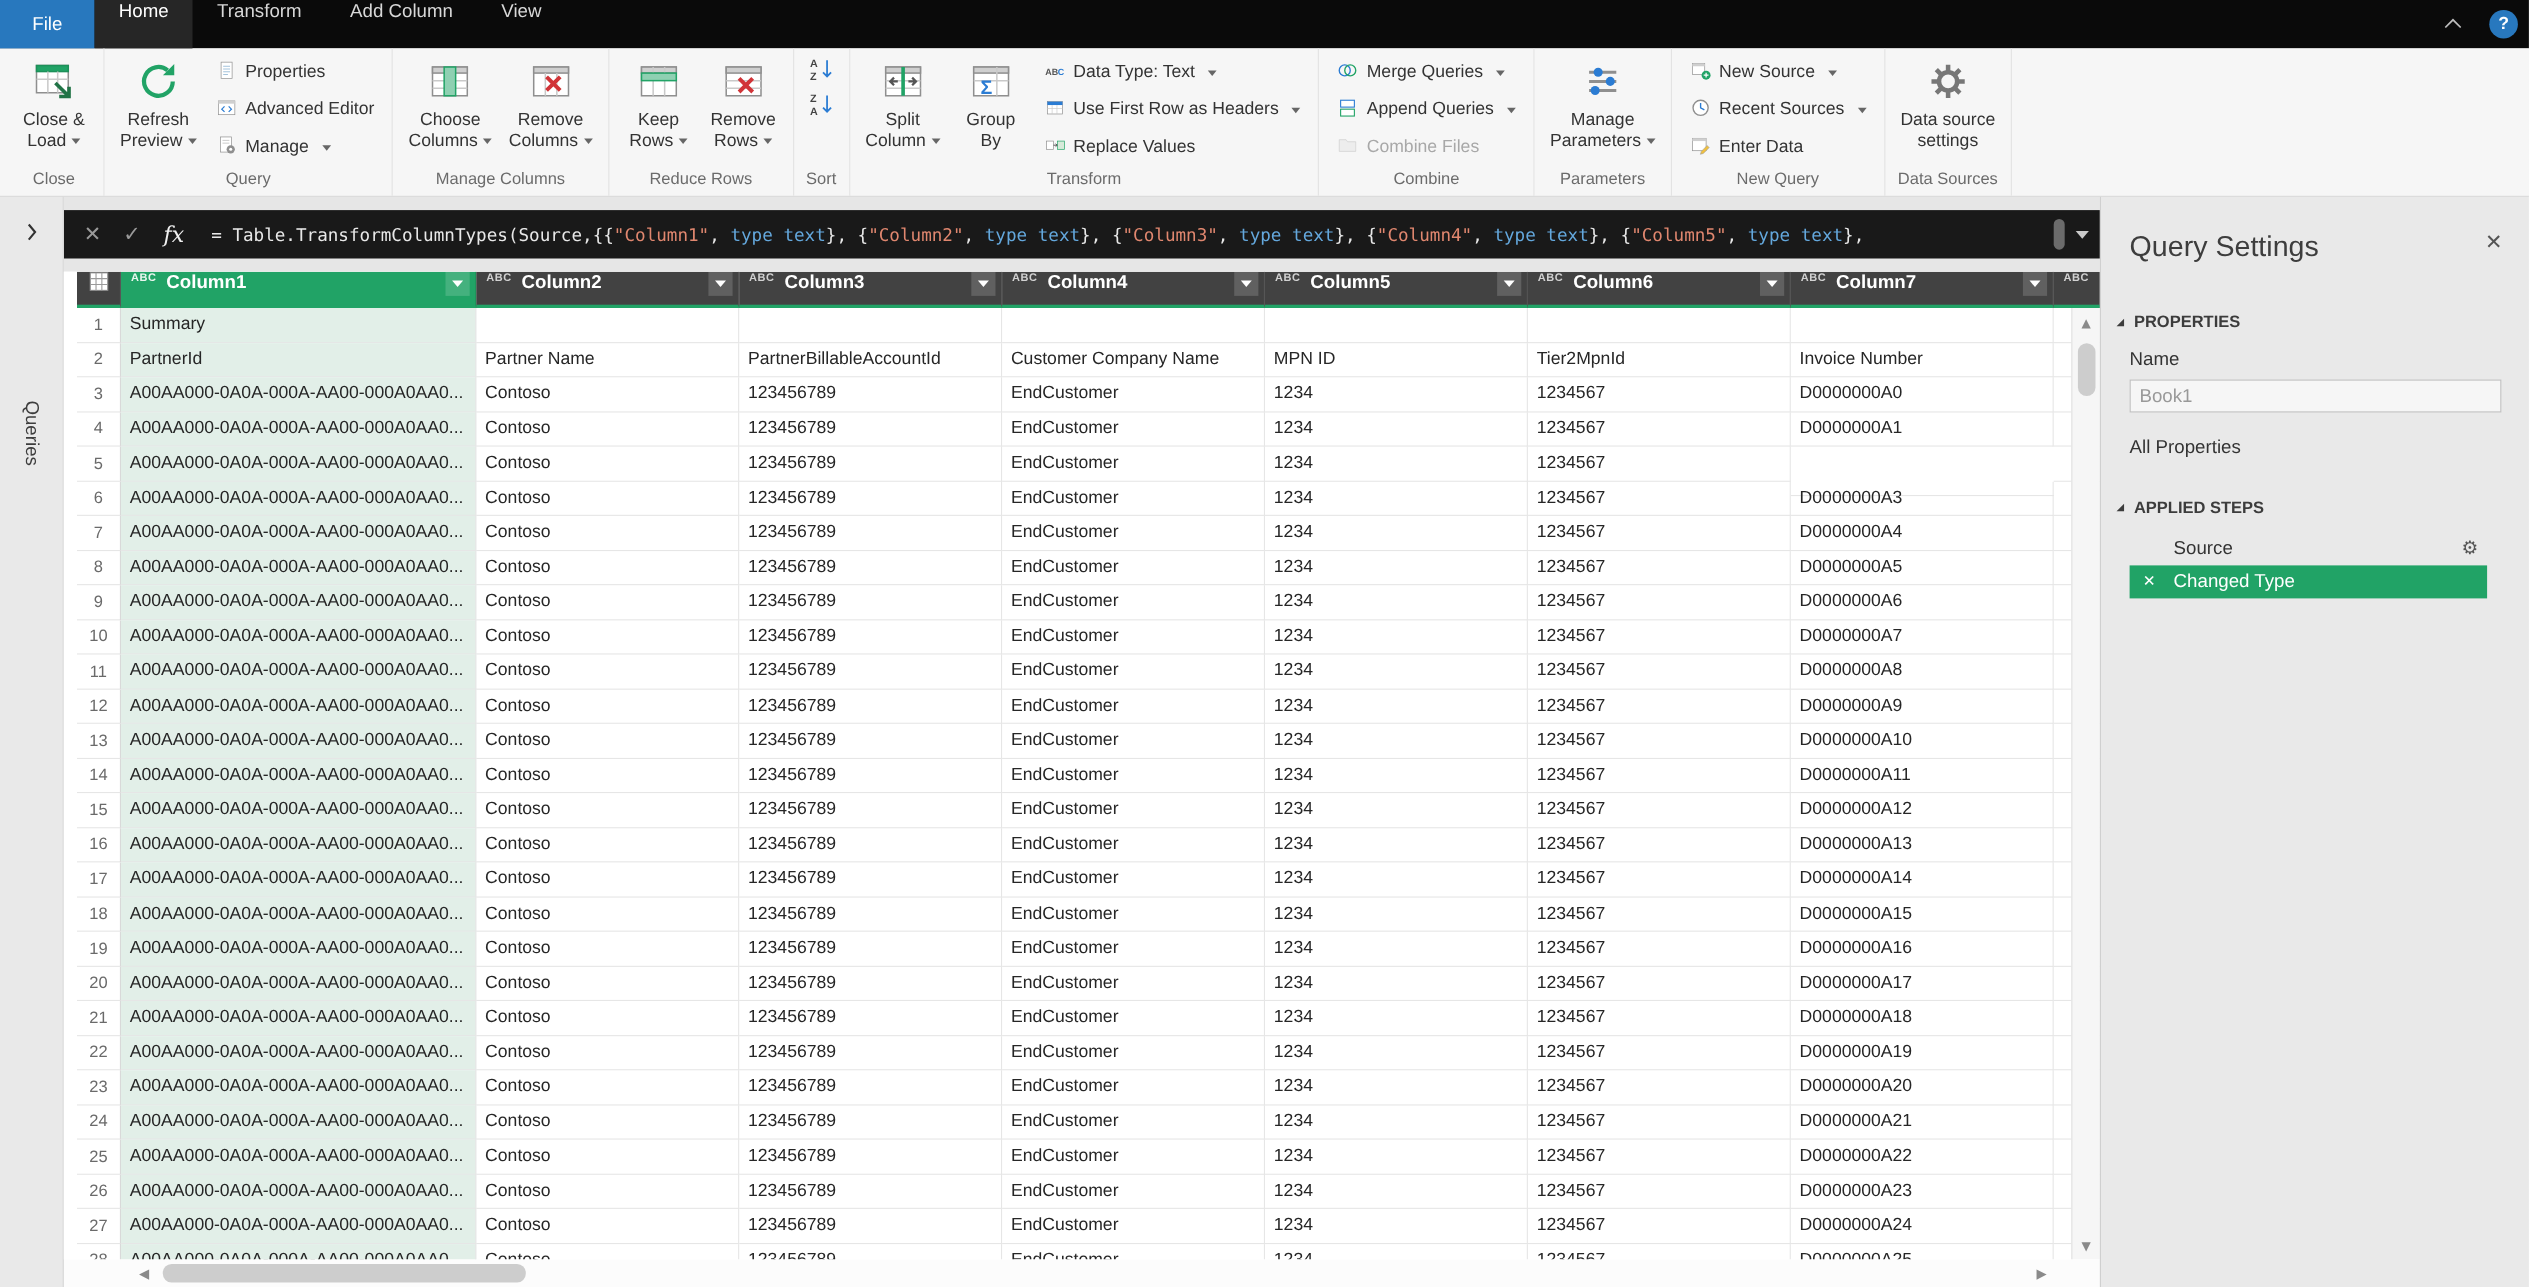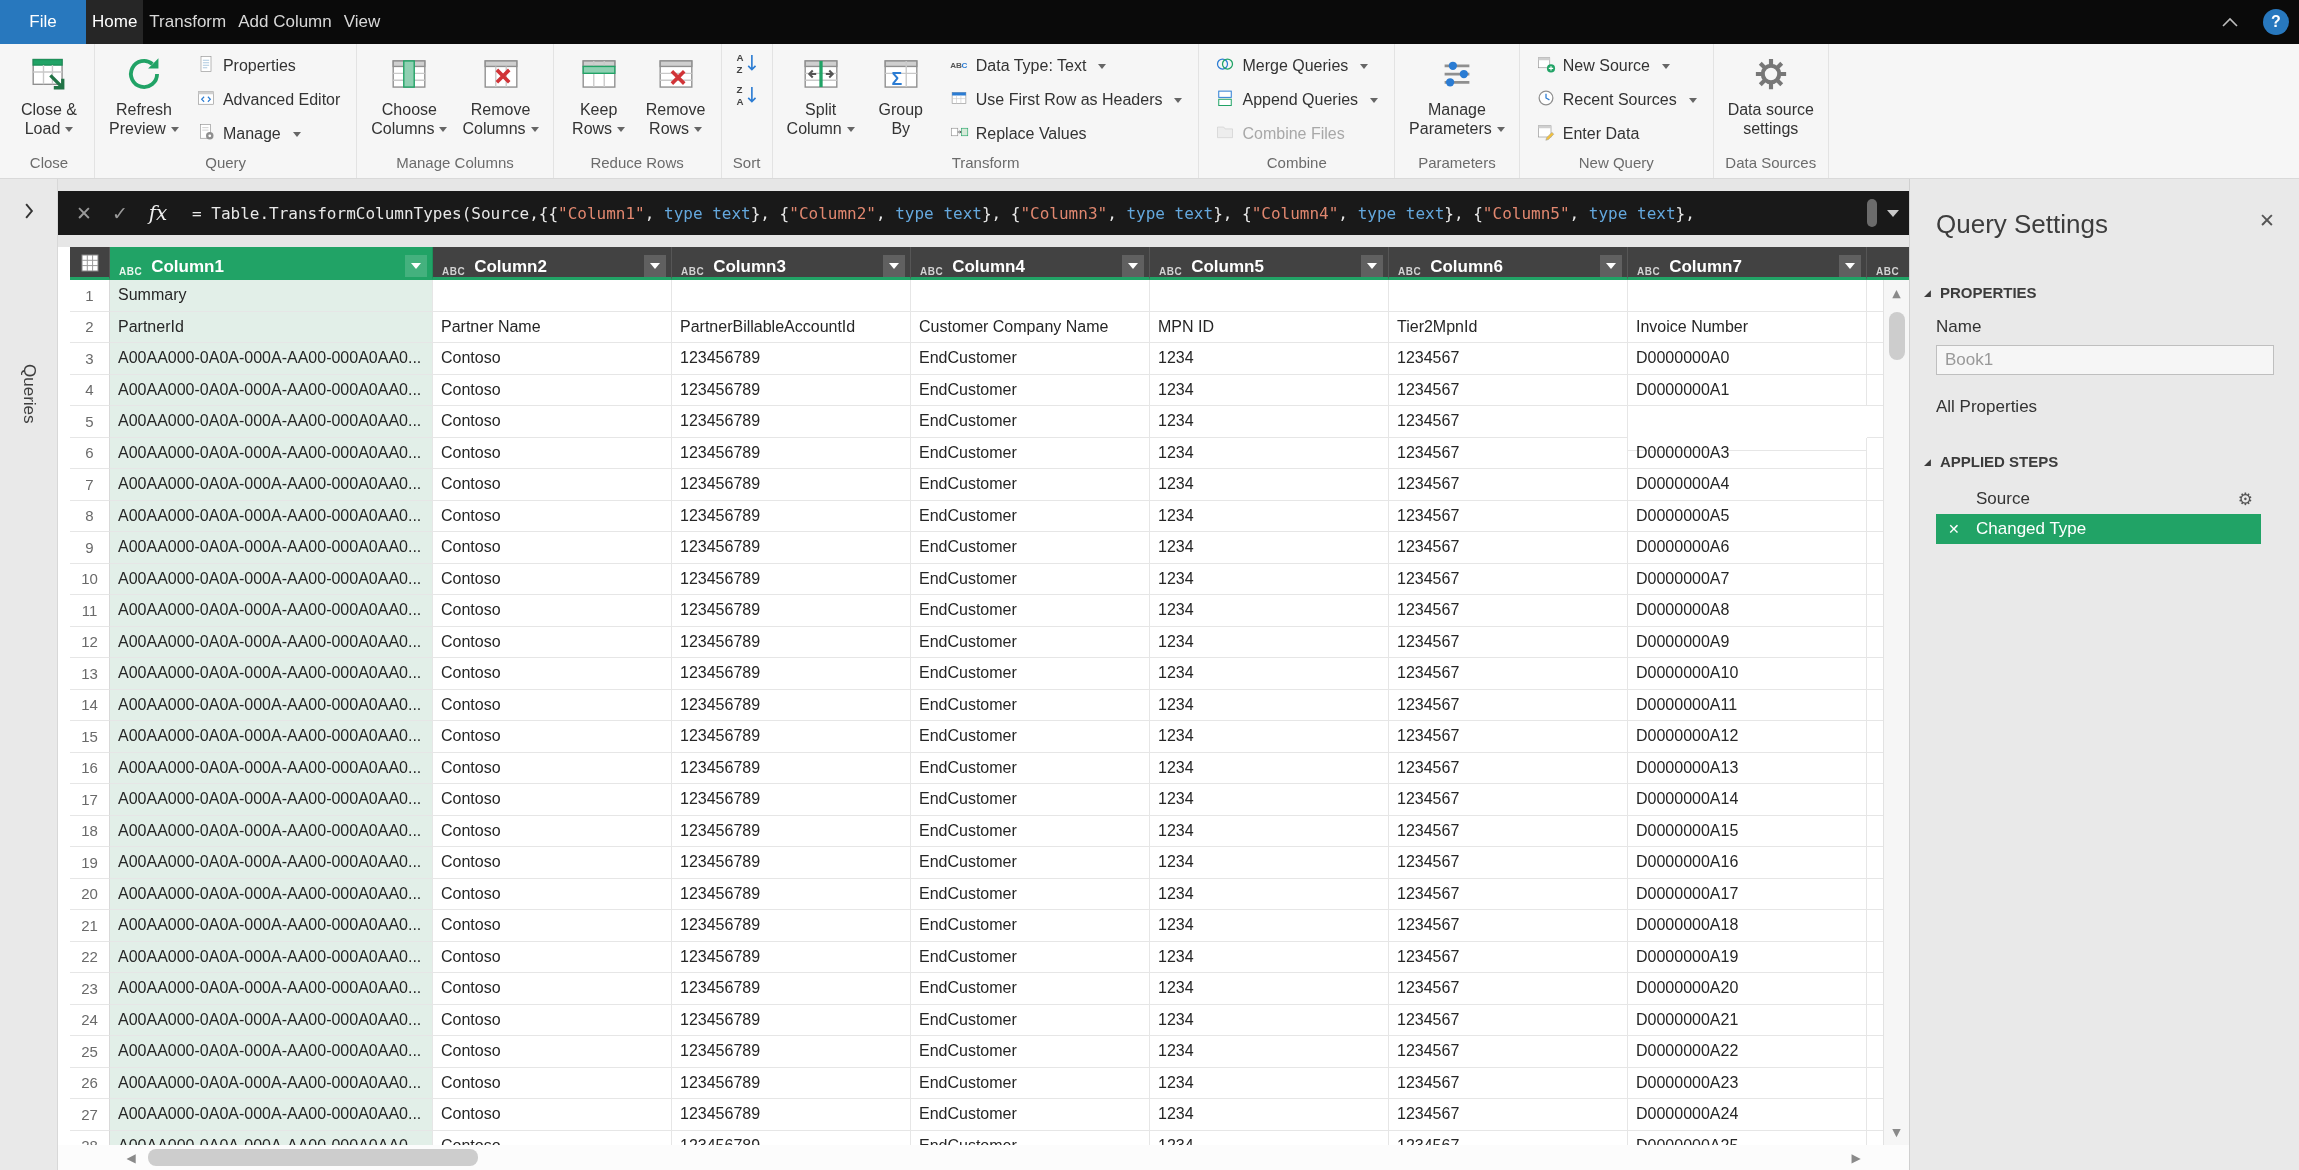--- a/index.html
+++ b/index.html
@@ -3,21 +3,21 @@
 <meta charset="utf-8">
 <style>
   *{margin:0;padding:0;box-sizing:border-box;}
   html,body{width:2299px;height:1170px;overflow:hidden;background:#fff;
     font-family:"Liberation Sans",sans-serif;-webkit-font-smoothing:antialiased;}
   .glyph{font-family:"DejaVu Sans",sans-serif;}
 
   
   .titlebar{height:44px;background:#0a0a0a;display:flex;align-items:stretch;}
   .file-tab{width:86px;background:#2878be;color:#fff;display:flex;align-items:center;justify-content:center;font-size:17px;cursor:default;}
-  .tab{padding:0 6px;display:flex;align-items:center;color:#d8d8d8;font-size:17px;}
+  .tab{padding:0 22px;display:flex;color:#d8d8d8;font-size:17px;}
   .tab.active{background:#262626;color:#fff;}
   .titlebar-spacer{flex:1;}
   .tb-btn{width:46px;display:flex;align-items:center;justify-content:center;}
   .help-circle{width:26px;height:26px;border-radius:50%;background:#2878be;color:#fff;font-size:16px;font-weight:bold;display:flex;align-items:center;justify-content:center;}
 
   
   .ribbon{height:135px;background:#f6f6f6;border-bottom:1px solid #d9d9d9;display:flex;align-items:stretch;padding-left:4px;}
   .rgroup{display:flex;flex-direction:column;justify-content:space-between;border-right:1px solid #e3e3e3;}
   .rbuttons{display:flex;align-items:flex-start;padding:5px 8px 0 8px;gap:3px;}
   .glabel{font-size:15px;color:#6b6b6b;text-align:center;padding:2px 10px 7px 10px;white-space:nowrap;}
@@ -46,21 +46,21 @@
   .fx{width:40px;text-align:center;font-family:"DejaVu Serif",serif;font-style:italic;color:#f0f0f0;font-size:20px;}
   #formula-text{flex:1;white-space:pre;overflow:hidden;font-family:"DejaVu Sans Mono",monospace;font-size:16px;margin-left:14px;}
   .seg-plain{color:#e8e8e8;} .seg-string{color:#e0876f;} .seg-keyword{color:#64a8dd;}
   .fthumb{width:10px;height:28px;background:#6b6b6b;border-radius:5px;margin:0 10px 0 6px;}
   .fexpand{width:0;height:0;border-left:6px solid transparent;border-right:6px solid transparent;border-top:7px solid #c9c9c9;}
 
   
   .grid-area{flex:1;background:#fff;padding-left:12px;position:relative;display:flex;flex-direction:column;overflow:hidden;}
   .header-row{display:flex;height:33px;flex:none;}
   #header-cols{display:flex;}
-  .hcell{background:#424242;border-bottom:3px solid #21a366;border-right:1px solid #565656;display:flex;align-items:flex-end;
+  .hcell{background:#424242;border-bottom:3px solid #21a366;border-right:1px solid #565656;display:flex;align-items:flex-start;
     padding:0 5px 0 9px;color:#fff;font-size:17px;font-weight:600;overflow:hidden;white-space:nowrap;}
   .hcell.sel{background:#21a366;border-right-color:#1d9059;}
   .hcell.corner{width:40px;justify-content:center;padding:0;}
   .hcell.partial{flex:1;border-right:none;}
   .type-icon{font-size:10px;color:#d2d2d2;margin-right:9px;font-weight:700;letter-spacing:.5px;}
   .hcell.sel .type-icon{color:#eaf6ef;}
   .hname{flex:1;overflow:hidden;}
   .fbtn{margin-left:6px;width:22px;height:22px;background:rgba(255,255,255,.16);display:flex;align-items:center;justify-content:center;flex:none;}
   .caret{width:0;height:0;border-left:5px solid transparent;border-right:5px solid transparent;border-top:6px solid #fff;}
   #rows{flex:1;overflow:hidden;}

